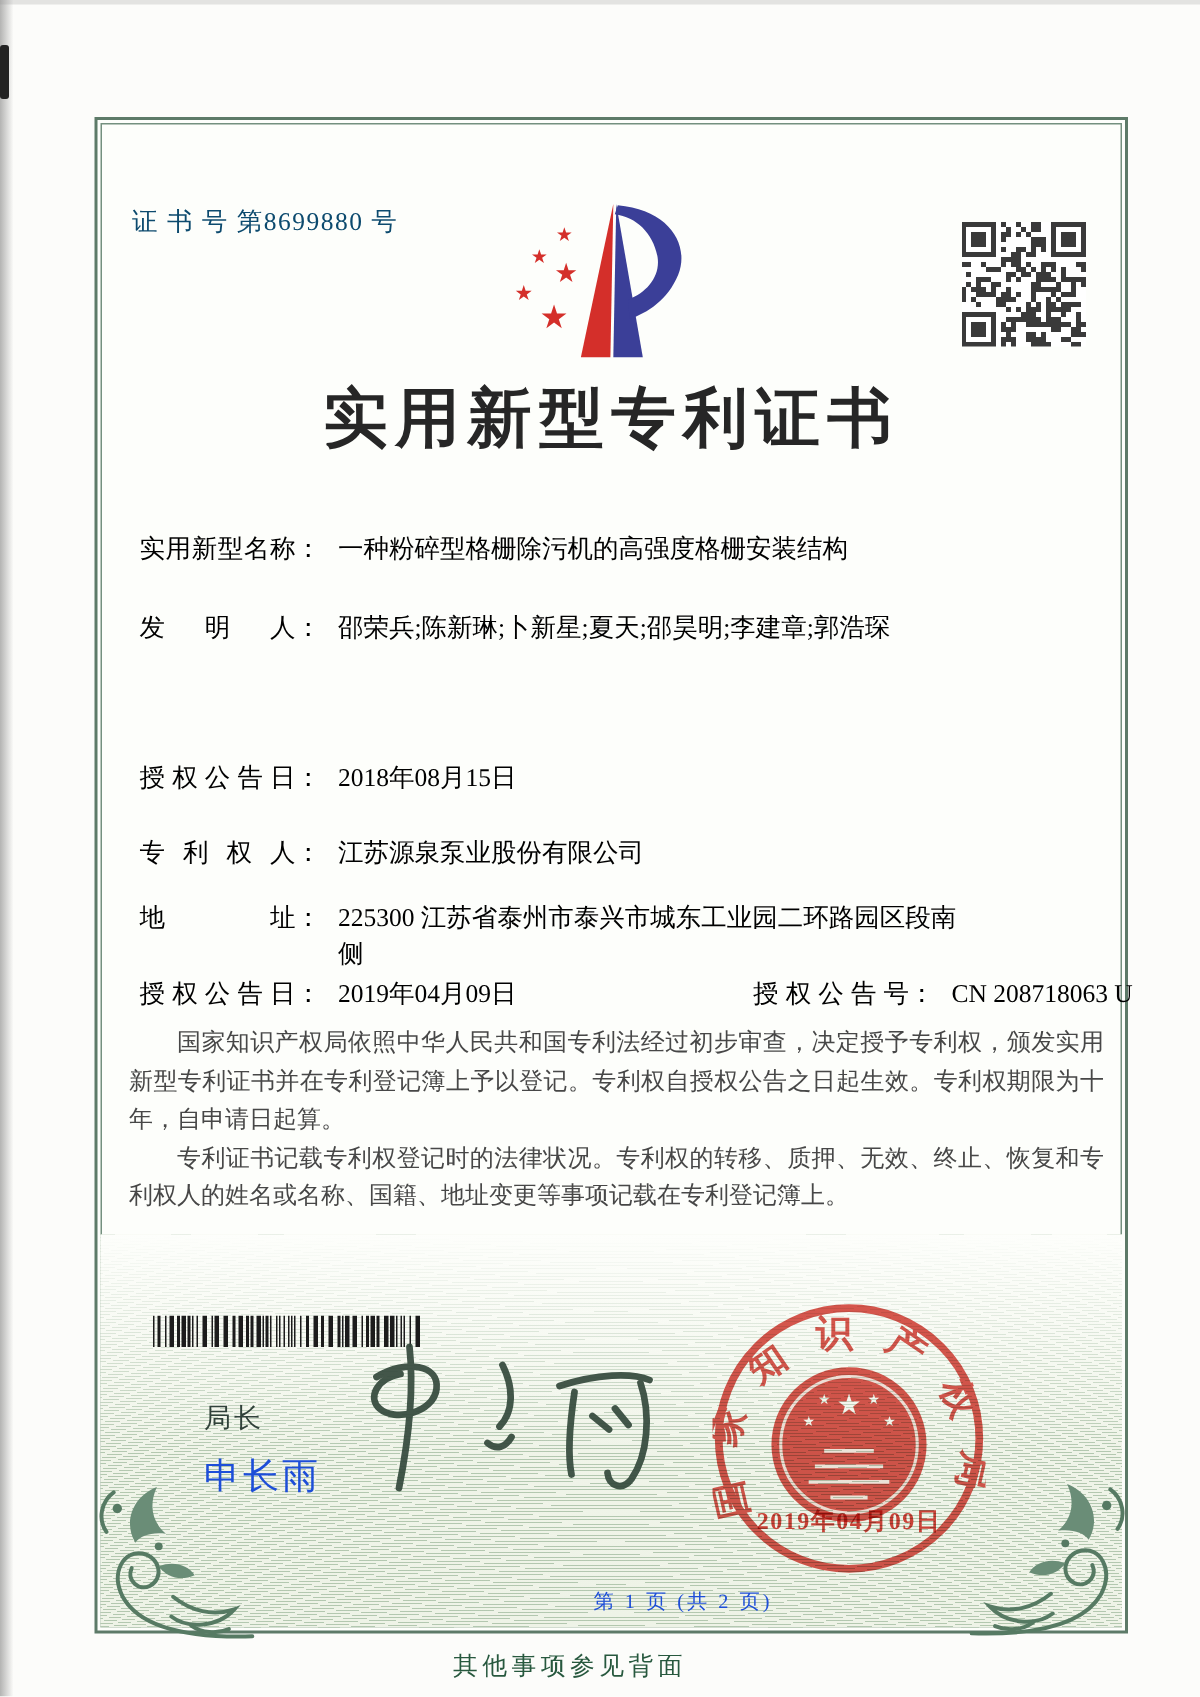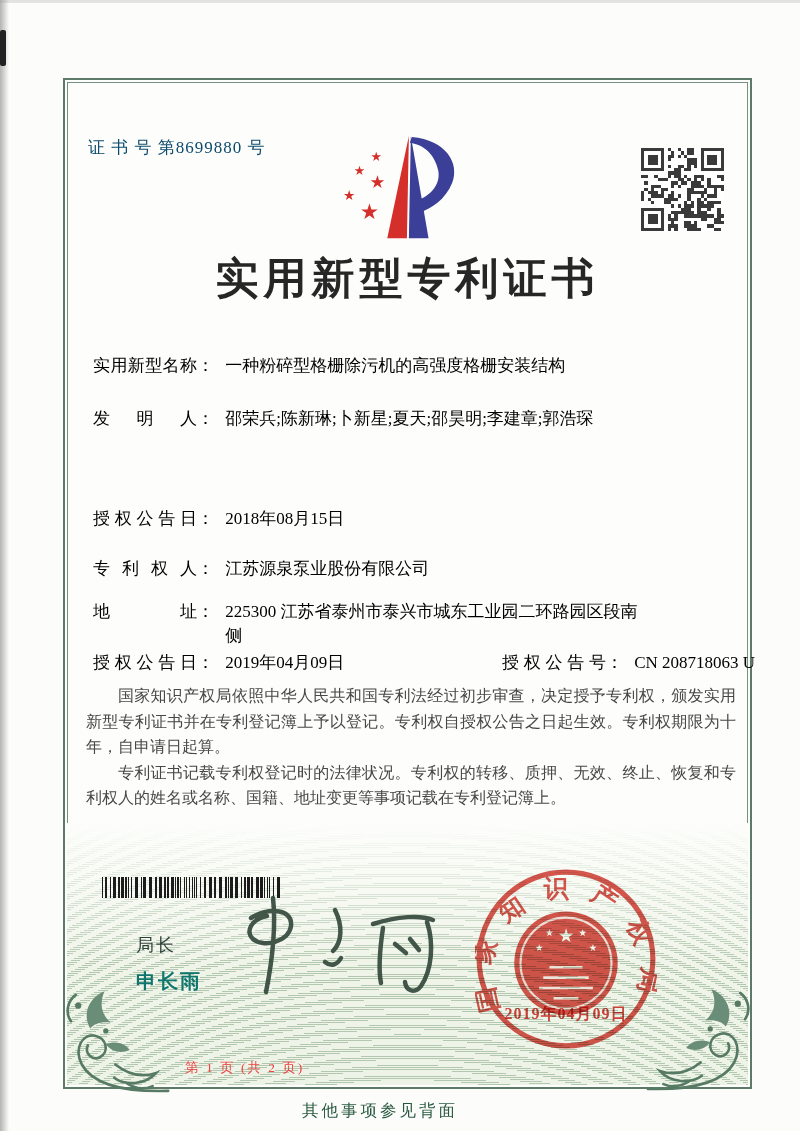--- a/index.html
+++ b/index.html
@@ -51,29 +51,29 @@
   .vline{display:block;}
   .pair2{position:absolute;left:372px;top:0;white-space:nowrap;margin-left:37px;}
 
   .paras{position:absolute;left:21px;top:603px;width:650px;z-index:3;
     font-size:16px;line-height:25.5px;color:#474747;text-align:justify;}
   .paras p{margin:0;text-indent:2em;}
 
   .barcode{position:absolute;left:37px;top:797px;width:182px;height:21px;z-index:3;}
 
   .sig-role{position:absolute;left:71px;top:853px;font-size:18px;color:#30413a;letter-spacing:2px;z-index:3;}
-  .sig-name{position:absolute;left:71px;top:888px;font-size:20px;color:#0f766e;letter-spacing:2px;z-index:3;font-weight:bold;}
+  .sig-name{position:absolute;left:71px;top:888px;font-size:24px;color:#1d4ed8;letter-spacing:2px;z-index:3;}
   .sig-draw{position:absolute;left:148px;top:808px;z-index:4;}
 
   .seal{position:absolute;left:410px;top:788px;z-index:5;opacity:.9;mix-blend-mode:multiply;}
   .seal-date{position:absolute;left:430px;top:924px;width:142px;text-align:center;z-index:6;
     color:#d6453c;font-size:16px;letter-spacing:1px;font-weight:bold;mix-blend-mode:multiply;}
 
-  .page-no{position:absolute;left:120px;top:979px;width:330px;text-align:left;
-    font-size:13.5px;letter-spacing:2px;color:#ef4444;z-index:3;}
+  .page-no{position:absolute;left:120px;top:979px;width:330px;text-align:right;
+    font-size:13.5px;letter-spacing:2px;color:#1d4ed8;z-index:3;}
 
   .back-note{position:absolute;left:0;right:0;top:1100px;text-align:center;
     transform:translateX(-20px);font-size:16.5px;letter-spacing:3px;color:#27583e;z-index:3;}
 </style>
 </head>
 <body>
 
 <div class="edge-left"></div>
 <div class="edge-blob"></div>
 <div class="edge-top"></div>

